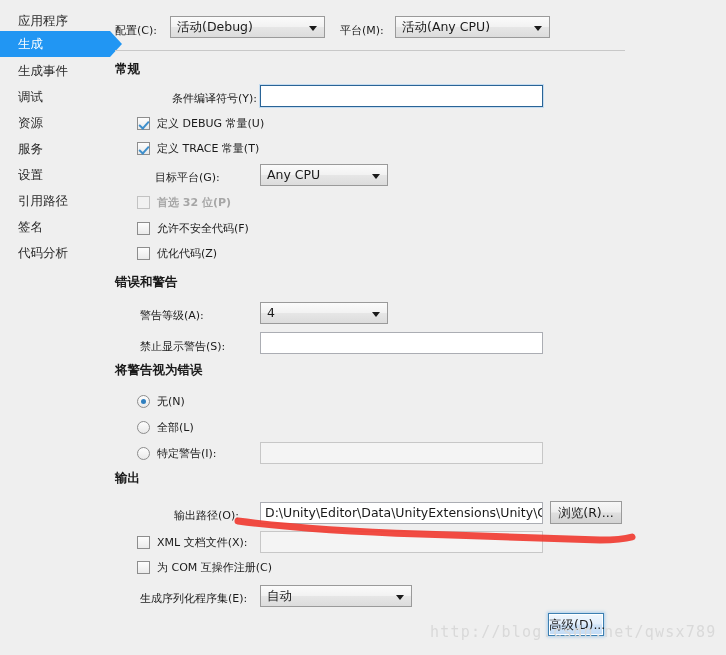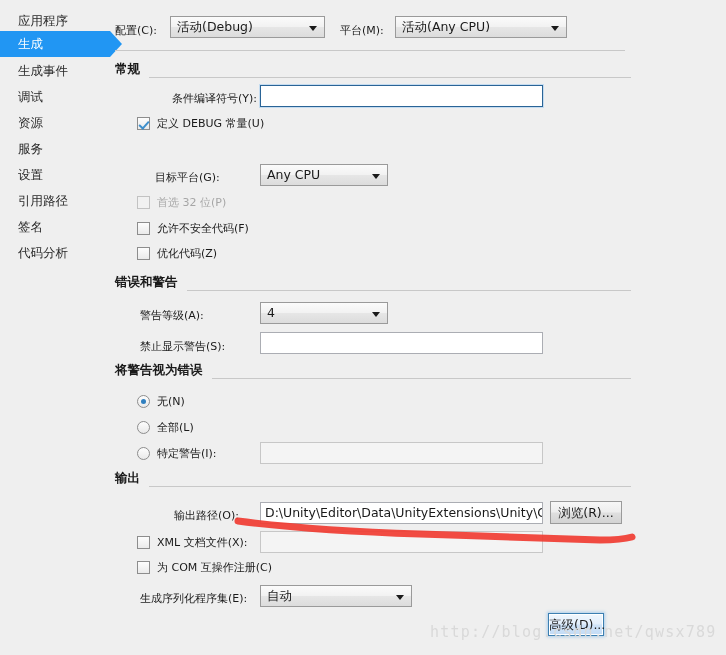--- a/index.html
+++ b/index.html
@@ -68,22 +68,23 @@
   .lbl {
     font-size: 11px;
     color: #1a1a1a;
     white-space: nowrap;
   }
 
   
   .group {
     position: absolute;
     display: flex;
-    align-items: flex-end;
+    align-items: flex-start;
     width: 516px;
+    flex-direction: column;
   }
   .group .gtext {
     font-size: 12.5px;
     font-weight: bold;
     color: #1a1a1a;
     white-space: nowrap;
     padding-right: 9px;
   }
   .group .grule {
     flex: 1 1 auto;
@@ -169,21 +170,21 @@
     left: 3px; top: 1px;
     width: 4px; height: 8px;
     border: solid #3e8fcc;
     border-width: 0 2px 2px 0;
     transform: rotate(42deg);
   }
   .cbox.dis {
     border-color: #c2c2c2;
     background: #f1f1f1;
   }
-  .chkrow.dis .lbl { color: #a6a6a6; }
+  .chkrow.dis .lbl { color: #a6a6a6; font-weight: bold; }
 
   .rbox {
     width: 13px; height: 13px;
     box-sizing: border-box;
     border: 1px solid #8d8d8d;
     border-radius: 50%;
     background: linear-gradient(to bottom, #fdfdfd, #e9e9e9);
     margin-right: 7px;
     position: relative;
     flex: none;
@@ -257,21 +258,21 @@
 
   <div class="panel">
 
     <span class="lbl" style="position:absolute;left:5px;top:23px">配置(C):</span>
     <div class="combo" style="left:60px;top:16px;width:155px">
       <span>活动(Debug)</span>
       <span class="cbarrow"></span>
     </div>
 
     <span class="lbl" style="position:absolute;left:230px;top:23px">平台(M):</span>
-    <div class="combo" style="left:285px;top:16px;width:172px">
+    <div class="combo" style="left:285px;top:16px;width:155px">
       <span>活动(Any CPU)</span>
       <span class="cbarrow"></span>
     </div>
 
     <div class="hr" style="left:5px;top:50px;width:510px"></div>
 
     <div class="group" style="left:5px;top:61px">
       <span class="gtext">常规</span>
       <span class="grule"></span>
     </div>
@@ -279,20 +280,24 @@
     <span class="lbl" style="position:absolute;left:62px;top:91px">条件编译符号(Y):</span>
     <div class="tbox focused" style="left:150px;top:85px;width:283px">
       <span></span>
     </div>
 
     <div class="chkrow" style="left:27px;top:114px">
       <span class="cbox on"></span>
       <span class="lbl">定义 DEBUG 常量(U)</span>
     </div>
 
+    <div class="chkrow" style="left:27px;top:139px">
+      <span class="cbox on"></span>
+      <span class="lbl">定义 TRACE 常量(T)</span>
+    </div>
 
     <span class="lbl" style="position:absolute;left:45px;top:170px">目标平台(G):</span>
     <div class="combo" style="left:150px;top:164px;width:128px">
       <span>Any CPU</span>
       <span class="cbarrow"></span>
     </div>
 
     <div class="chkrow dis" style="left:27px;top:193px">
       <span class="cbox dis"></span>
       <span class="lbl">首选 32 位(P)</span>

